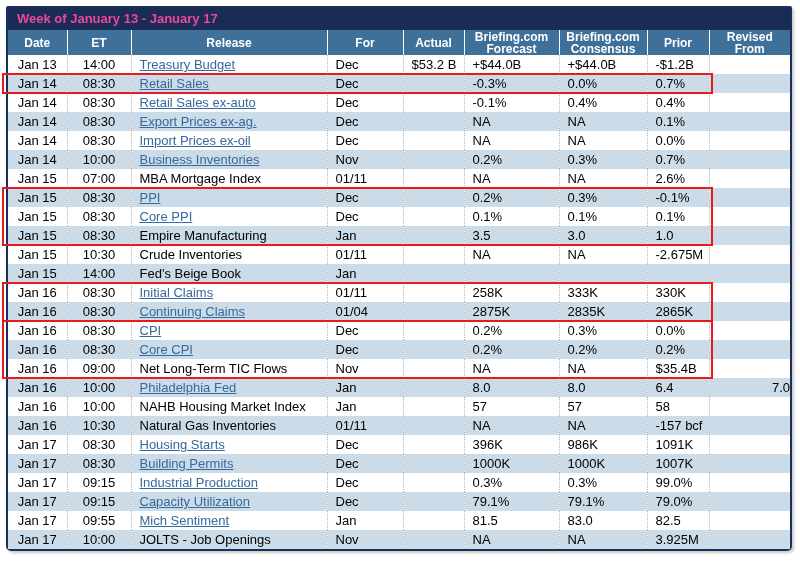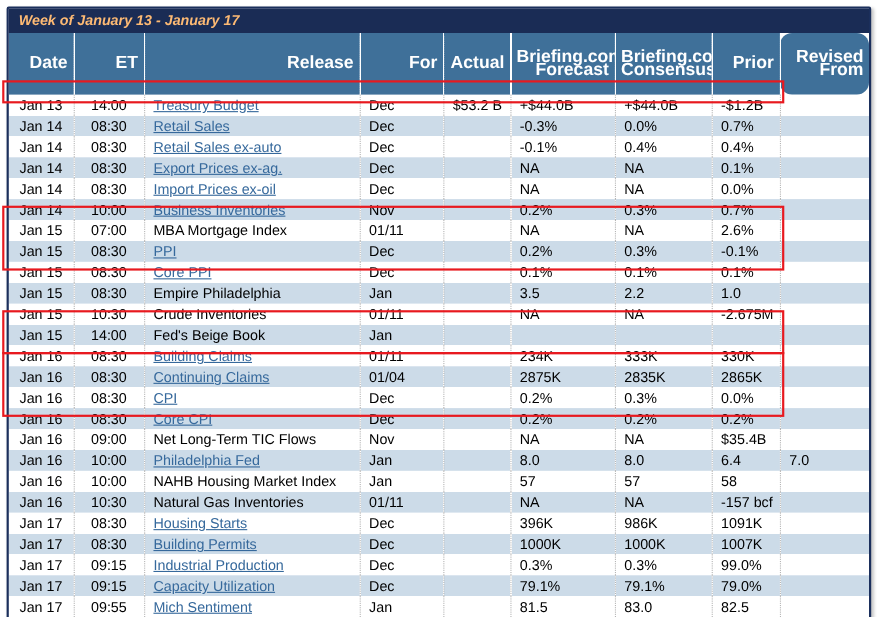--- a/index.html
+++ b/index.html
@@ -15,59 +15,58 @@
     width: 786px;
     border: 2px solid #1b2f5c;
     border-radius: 2px 2px 5px 5px;
     background: #ffffff;
     box-shadow: 2px 2px 3px #c9c9c9;
   }
   .title-bar {
     height: 22px;
     line-height: 22px;
     background: #1a2c55;
-    color: #fdba74;
+    color: #ec4899;
     font-size: 13px;
     font-weight: bold;
     padding-left: 9px;
     white-space: nowrap;
     overflow: hidden;
-    font-style: italic;
   }
   table.cal {
     width: 782px;
     table-layout: fixed;
     border-collapse: collapse;
   }
   thead th {
     background: #3f7099;
     color: #ffffff;
-    font-size: 16px;
+    font-size: 12px;
     line-height: 12px;
     font-weight: bold;
     height: 25px;
-    text-align: right;
+    text-align: center;
     vertical-align: middle;
-    padding: 16px 5px;
+    padding: 0 5px;
     border-right: 1px dotted rgba(255,255,255,0.55);
     overflow: hidden;
   }
-  thead th:last-child { border-right: none; border-radius: 11px; }
+  thead th:last-child { border-right: none; }
   tbody td {
     height: 19px;
     line-height: 19px;
     font-size: 13px;
     color: #000000;
     white-space: nowrap;
     overflow: hidden;
     padding: 0 0 0 8px;
     border-right: 1px dotted #b5b5b5;
     vertical-align: middle;
   }
-  tbody td:last-child { border-right: none; }
+  tbody td:last-child { border-right: none; text-align: right; }
   tbody tr:nth-child(even) { background: #ccdbe8; }
   tbody tr:nth-child(odd)  { background: #ffffff; }
   td.c-date, td.c-et { text-align: center; padding: 0; margin-left: 24px; }
   a.release-link {
     color: #36699c;
     text-decoration: underline;
     cursor: pointer;
   }
   .highlight-box {
     position: absolute;
@@ -204,25 +203,25 @@
           <td class="c-for">Dec</td>
           <td class="c-actual"></td>
           <td class="c-forecast">0.1%</td>
           <td class="c-consensus">0.1%</td>
           <td class="c-prior">0.1%</td>
           <td class="c-revised"></td>
         </tr>
         <tr>
           <td class="c-date">Jan 15</td>
           <td class="c-et">08:30</td>
-          <td class="c-release">Empire Philadelphia</td>
+          <td class="c-release">Empire Manufacturing</td>
           <td class="c-for">Jan</td>
           <td class="c-actual"></td>
           <td class="c-forecast">3.5</td>
-          <td class="c-consensus">2.2</td>
+          <td class="c-consensus">3.0</td>
           <td class="c-prior">1.0</td>
           <td class="c-revised"></td>
         </tr>
         <tr>
           <td class="c-date">Jan 15</td>
           <td class="c-et">10:30</td>
           <td class="c-release">Crude Inventories</td>
           <td class="c-for">01/11</td>
           <td class="c-actual"></td>
           <td class="c-forecast">NA</td>
@@ -237,24 +236,24 @@
           <td class="c-for">Jan</td>
           <td class="c-actual"></td>
           <td class="c-forecast"></td>
           <td class="c-consensus"></td>
           <td class="c-prior"></td>
           <td class="c-revised"></td>
         </tr>
         <tr>
           <td class="c-date">Jan 16</td>
           <td class="c-et">08:30</td>
-          <td class="c-release"><a class="release-link">Building Claims</a></td>
+          <td class="c-release"><a class="release-link">Initial Claims</a></td>
           <td class="c-for">01/11</td>
           <td class="c-actual"></td>
-          <td class="c-forecast">234K</td>
+          <td class="c-forecast">258K</td>
           <td class="c-consensus">333K</td>
           <td class="c-prior">330K</td>
           <td class="c-revised"></td>
         </tr>
         <tr>
           <td class="c-date">Jan 16</td>
           <td class="c-et">08:30</td>
           <td class="c-release"><a class="release-link">Continuing Claims</a></td>
           <td class="c-for">01/04</td>
           <td class="c-actual"></td>

